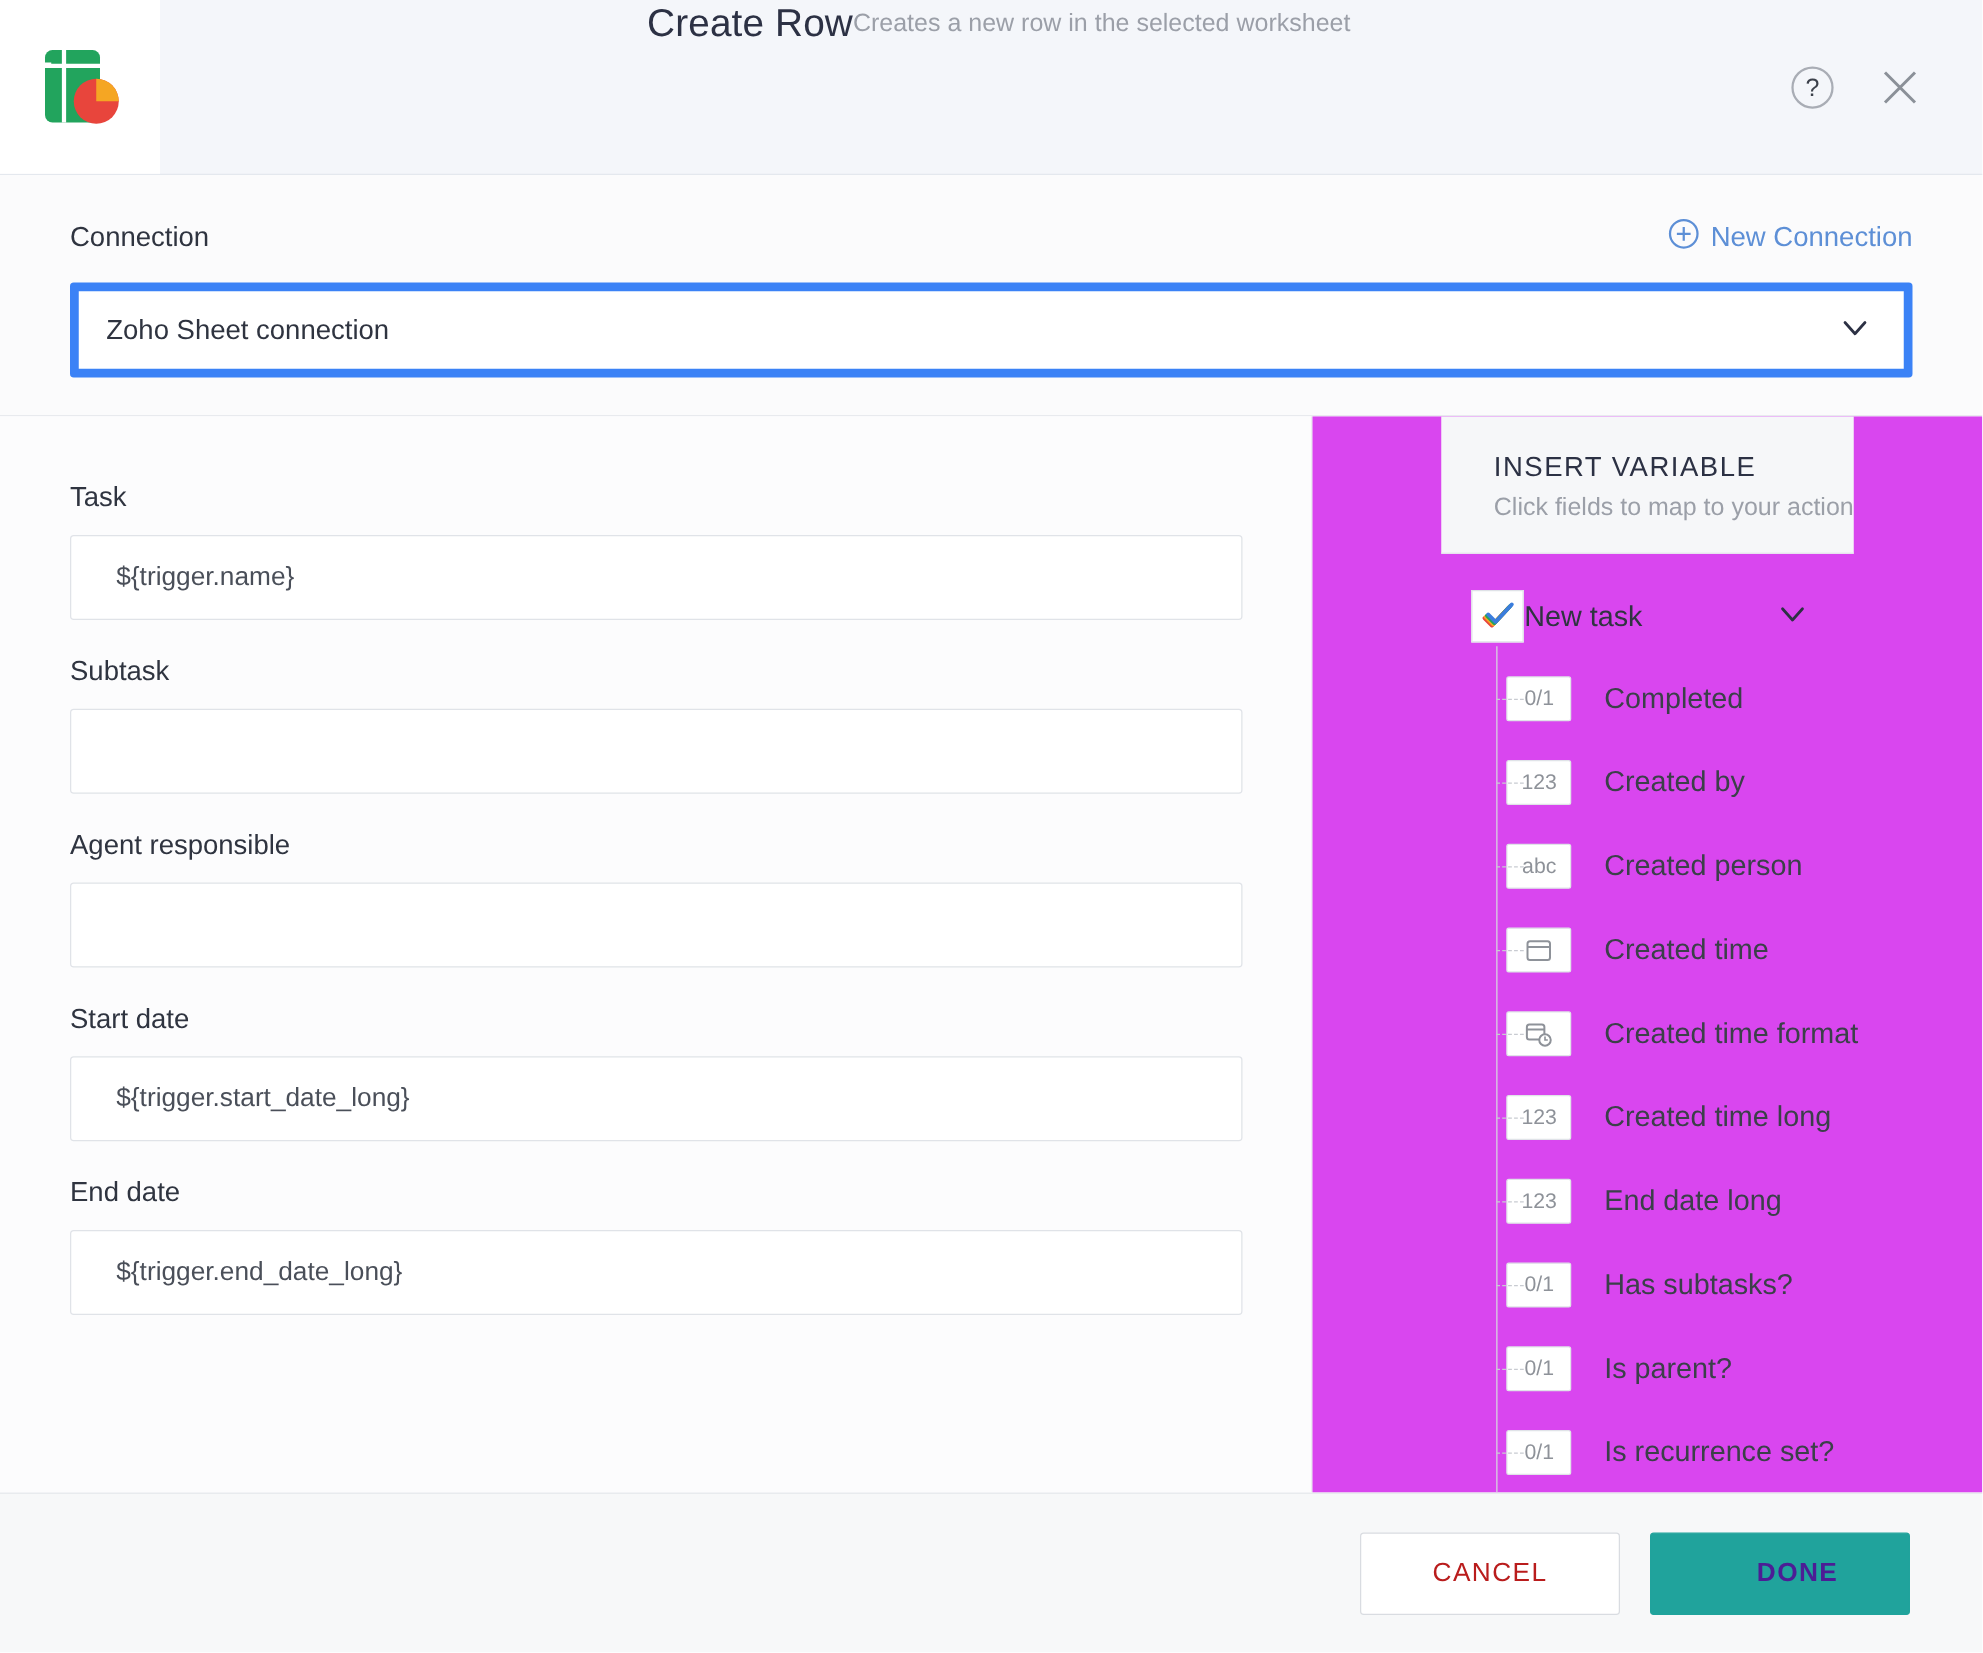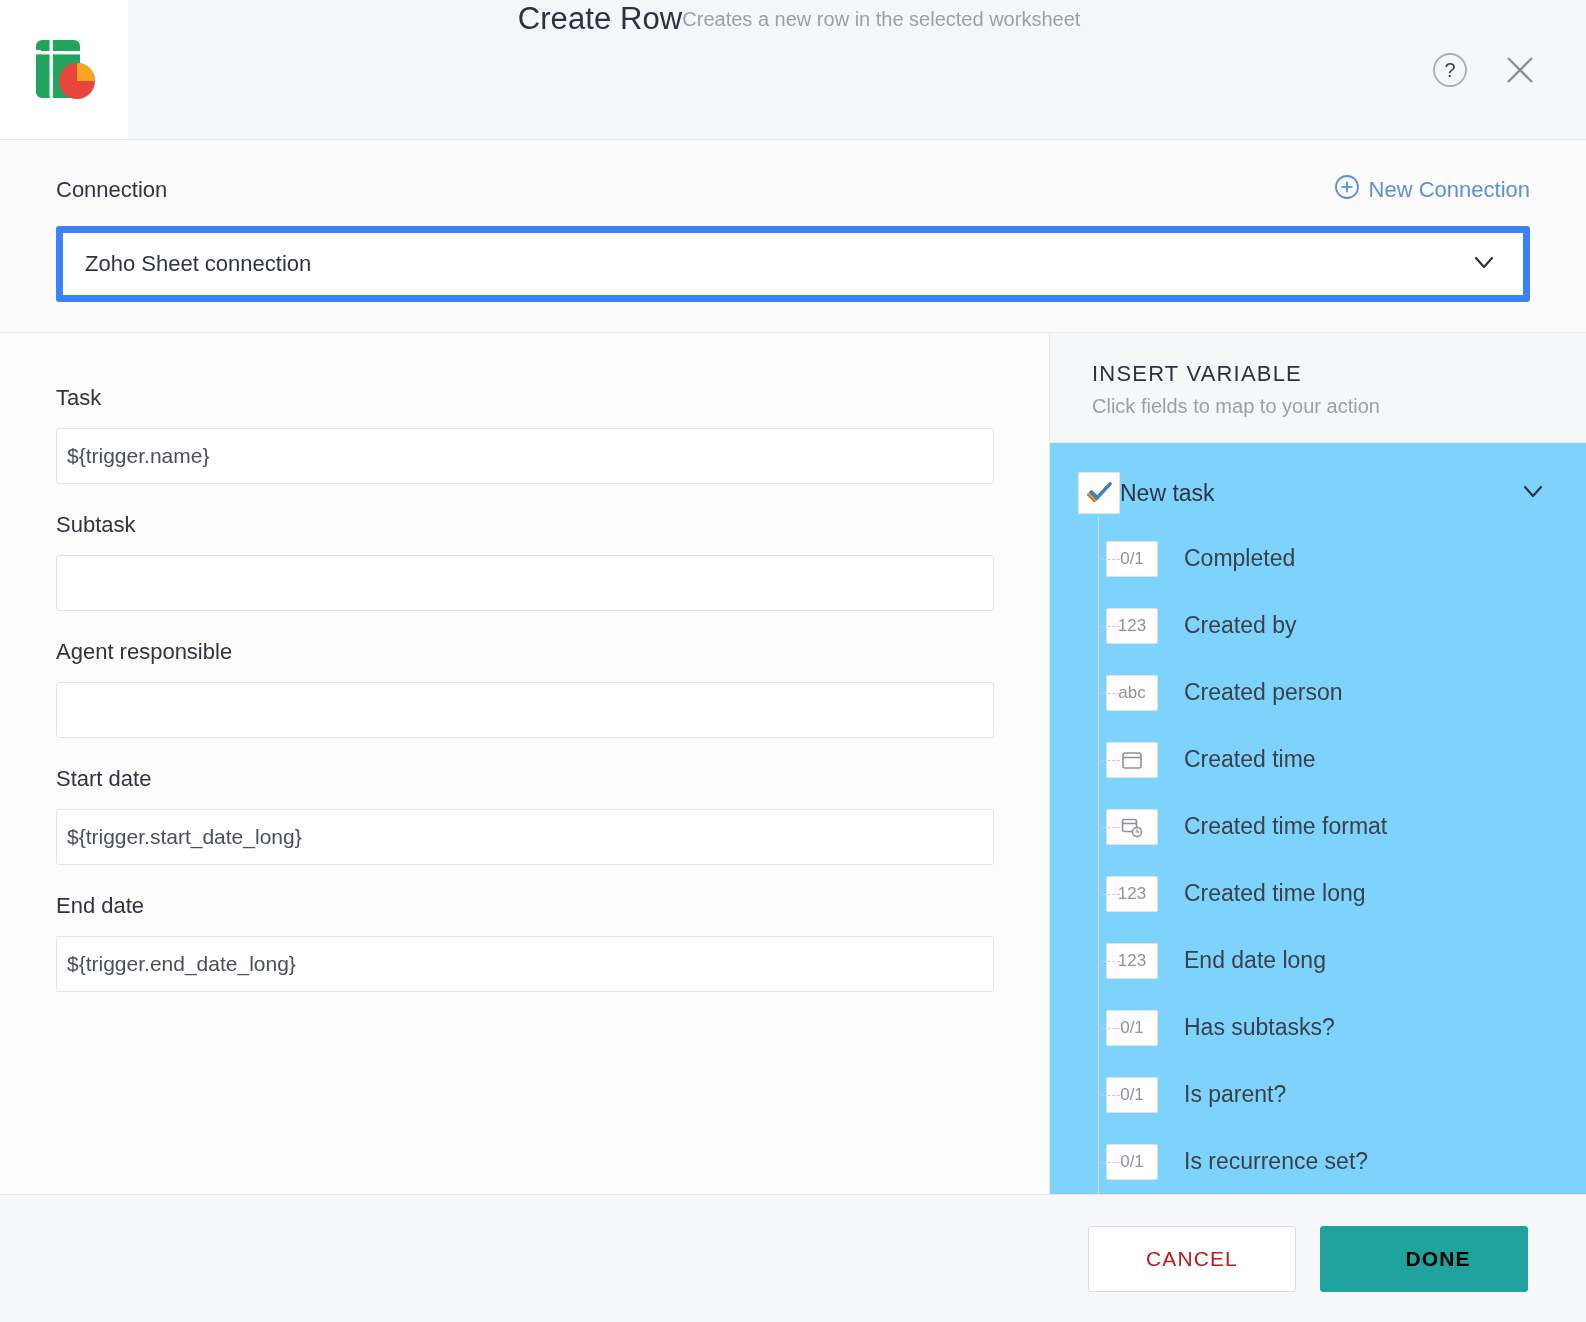--- a/index.html
+++ b/index.html
@@ -134,40 +134,41 @@
   }
   .field { margin-bottom: 16px; }
   .field-label {
     font-size: 22px;
     color: #2f3440;
     display: block;
     margin: 28px 0 17px 0;
   }
   .field-input {
     width: 938px;
-    height: 56px;
+    height: 68px;
     border: 1px solid #e0e3e8;
     border-radius: 3px;
     background: #ffffff;
     font-size: 21px;
     color: #4a4f59;
-    padding: 0 10px;
+    padding: 0 36px;
     font-family: "Liberation Sans", sans-serif;
     outline: none;
   }
   .field-input::placeholder { color: #b9bcc3; }
 
   
   .var-pane {
     flex: 1;
-    background: #7dd3fc;
+    background: #d946ef;
     display: flex;
     flex-direction: column;
     min-width: 0;
     overflow: hidden;
+    align-items: center;
   }
   .var-header {
     background: #f6f7f9;
     padding: 28px 0 24px 42px;
     border-bottom: 1px solid #e8eaee;
     flex: 0 0 auto;
   }
   .var-header-title {
     font-size: 22px;
     letter-spacing: 1.2px;
@@ -278,21 +279,21 @@
     justify-content: center;
   }
   .btn-cancel {
     background: #ffffff;
     border: 1px solid #d9dce1;
     color: #b91c1c;
   }
   .btn-done {
     background: #20a39c;
     border: 1px solid #20a39c;
-    color: #000000;
+    color: #4c1d95;
     font-weight: bold;
     padding-left: 28px;
   }
 </style>
 </head>
 <body>
 
 <div class="dialog">
 
   <div class="header">

